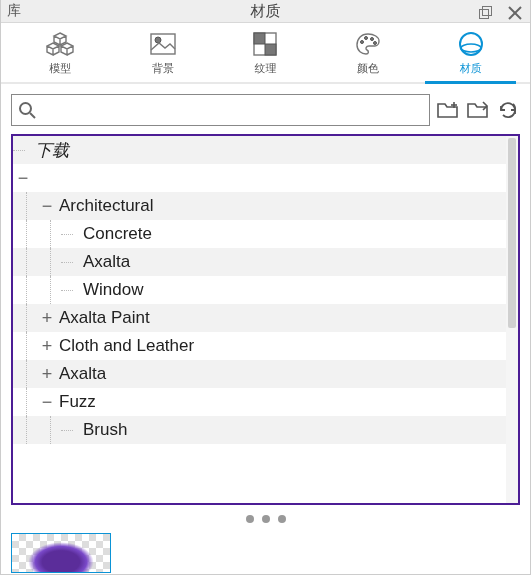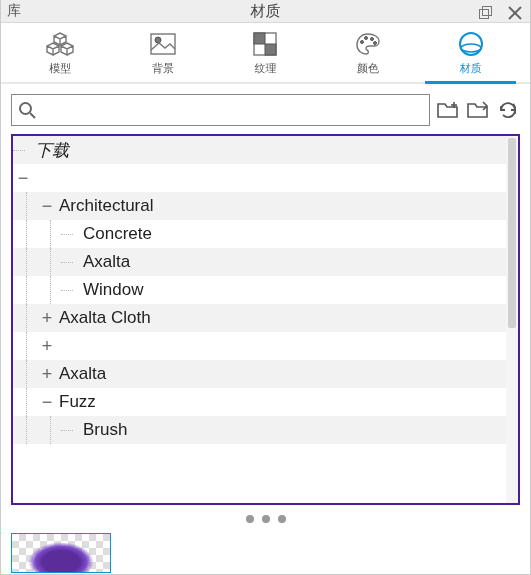--- a/index.html
+++ b/index.html
@@ -390,25 +390,26 @@
         </div>
         <div class="tree-row">
           <span class="indent" style="width: 24px;"></span>
           <span class="indent" style="width: 24px;"></span>
           <span class="spacer"></span>
           <span class="label">Window</span>
         </div>
         <div class="tree-row">
           <span class="indent" style="width: 24px;"></span>
           <span class="toggle">+</span>
-          <span class="label">Axalta Cloth</span>
+          <span class="label">Axalta Paint</span>
         </div>
         <div class="tree-row">
           <span class="indent" style="width: 24px;"></span>
           <span class="toggle">+</span>
+          <span class="label">Cloth and Leather</span>
         </div>
         <div class="tree-row">
           <span class="indent" style="width: 24px;"></span>
           <span class="toggle">+</span>
           <span class="label">Axalta</span>
         </div>
         <div class="tree-row">
           <span class="indent" style="width: 24px;"></span>
           <span class="toggle">−</span>
           <span class="label">Fuzz</span>

